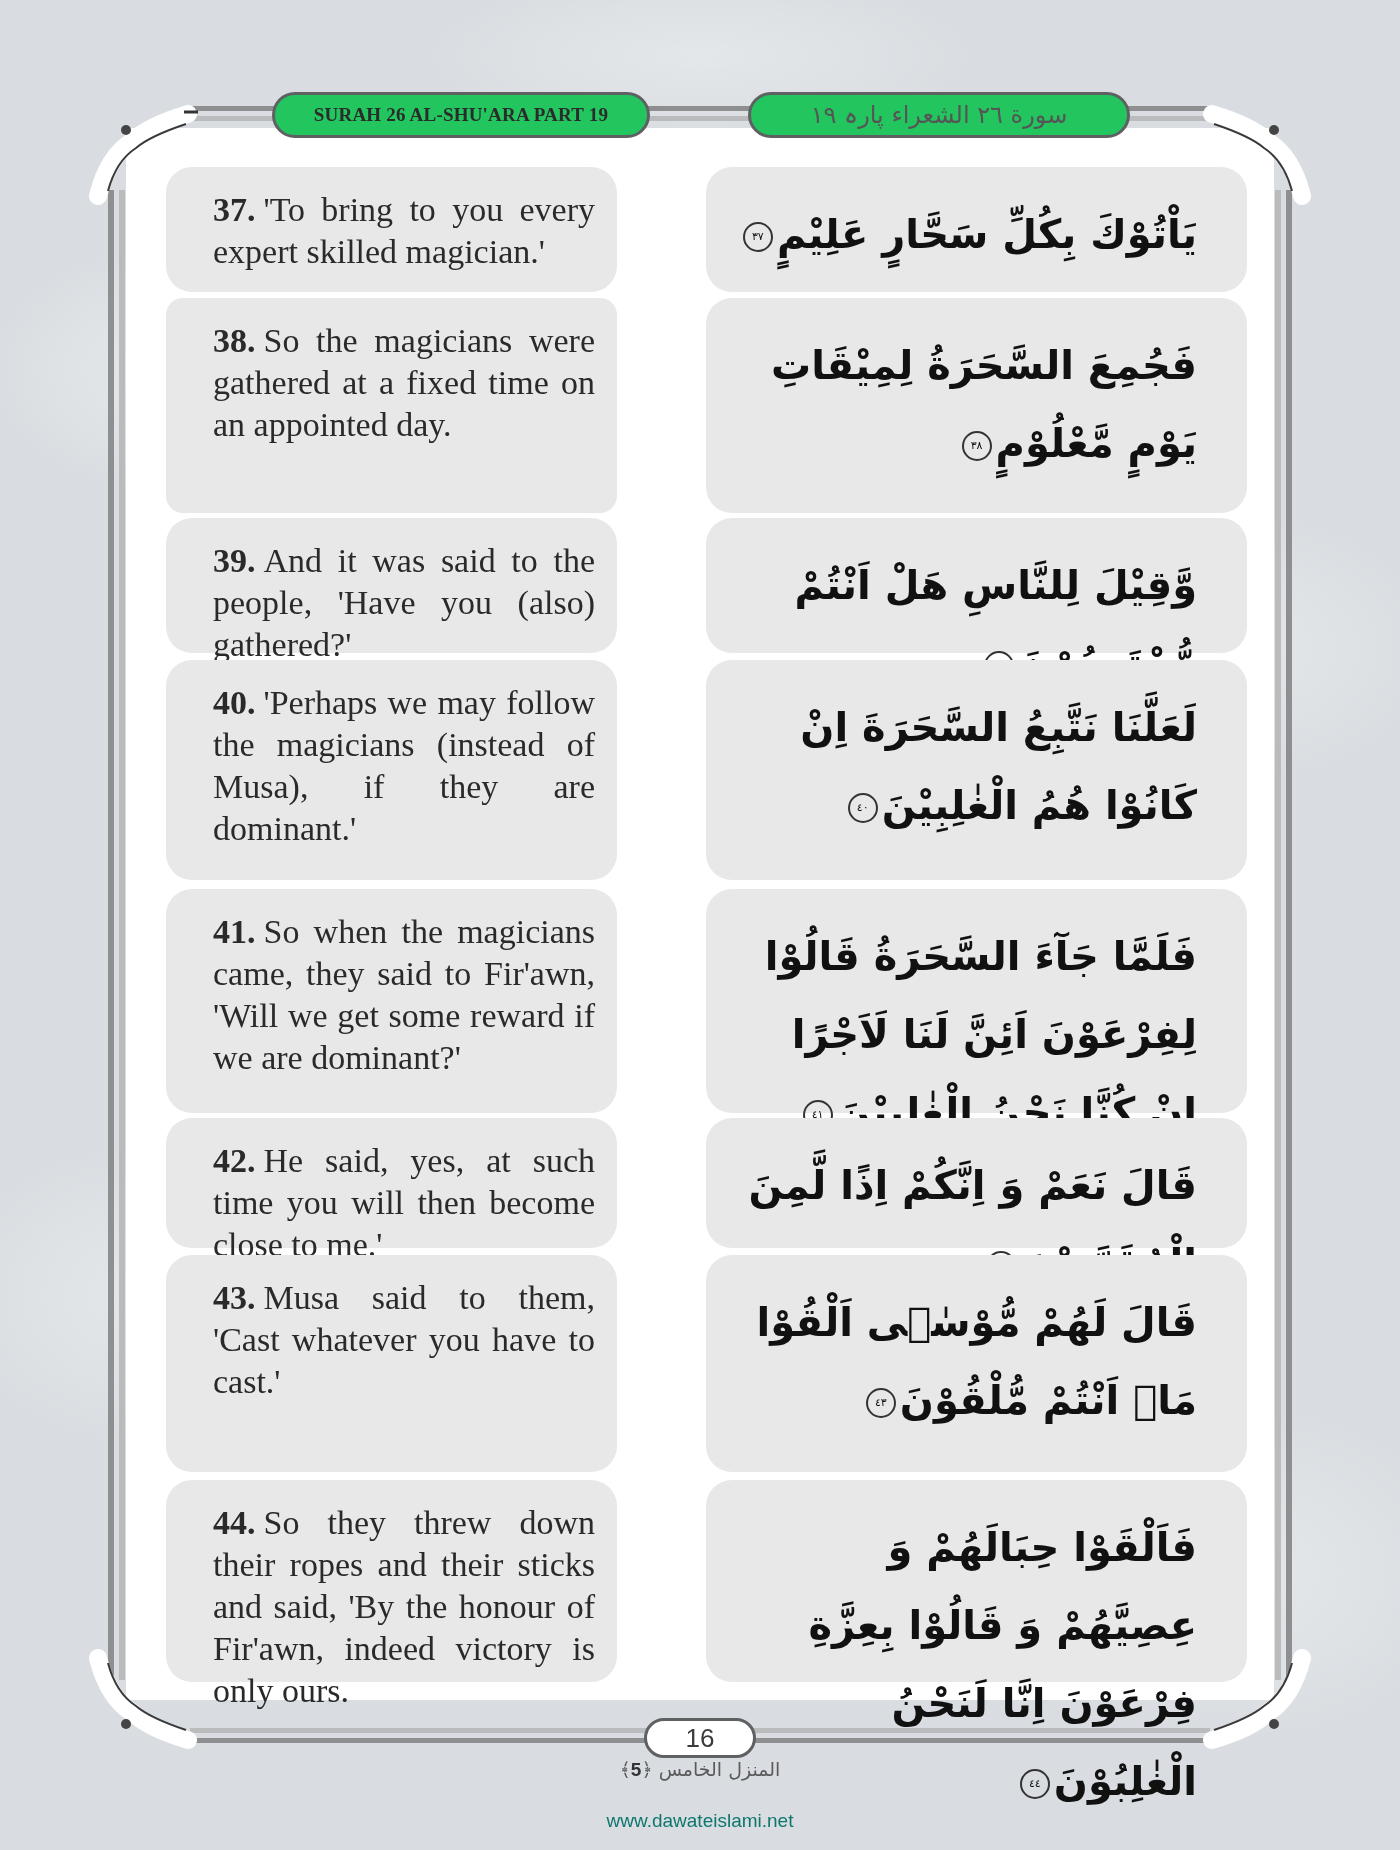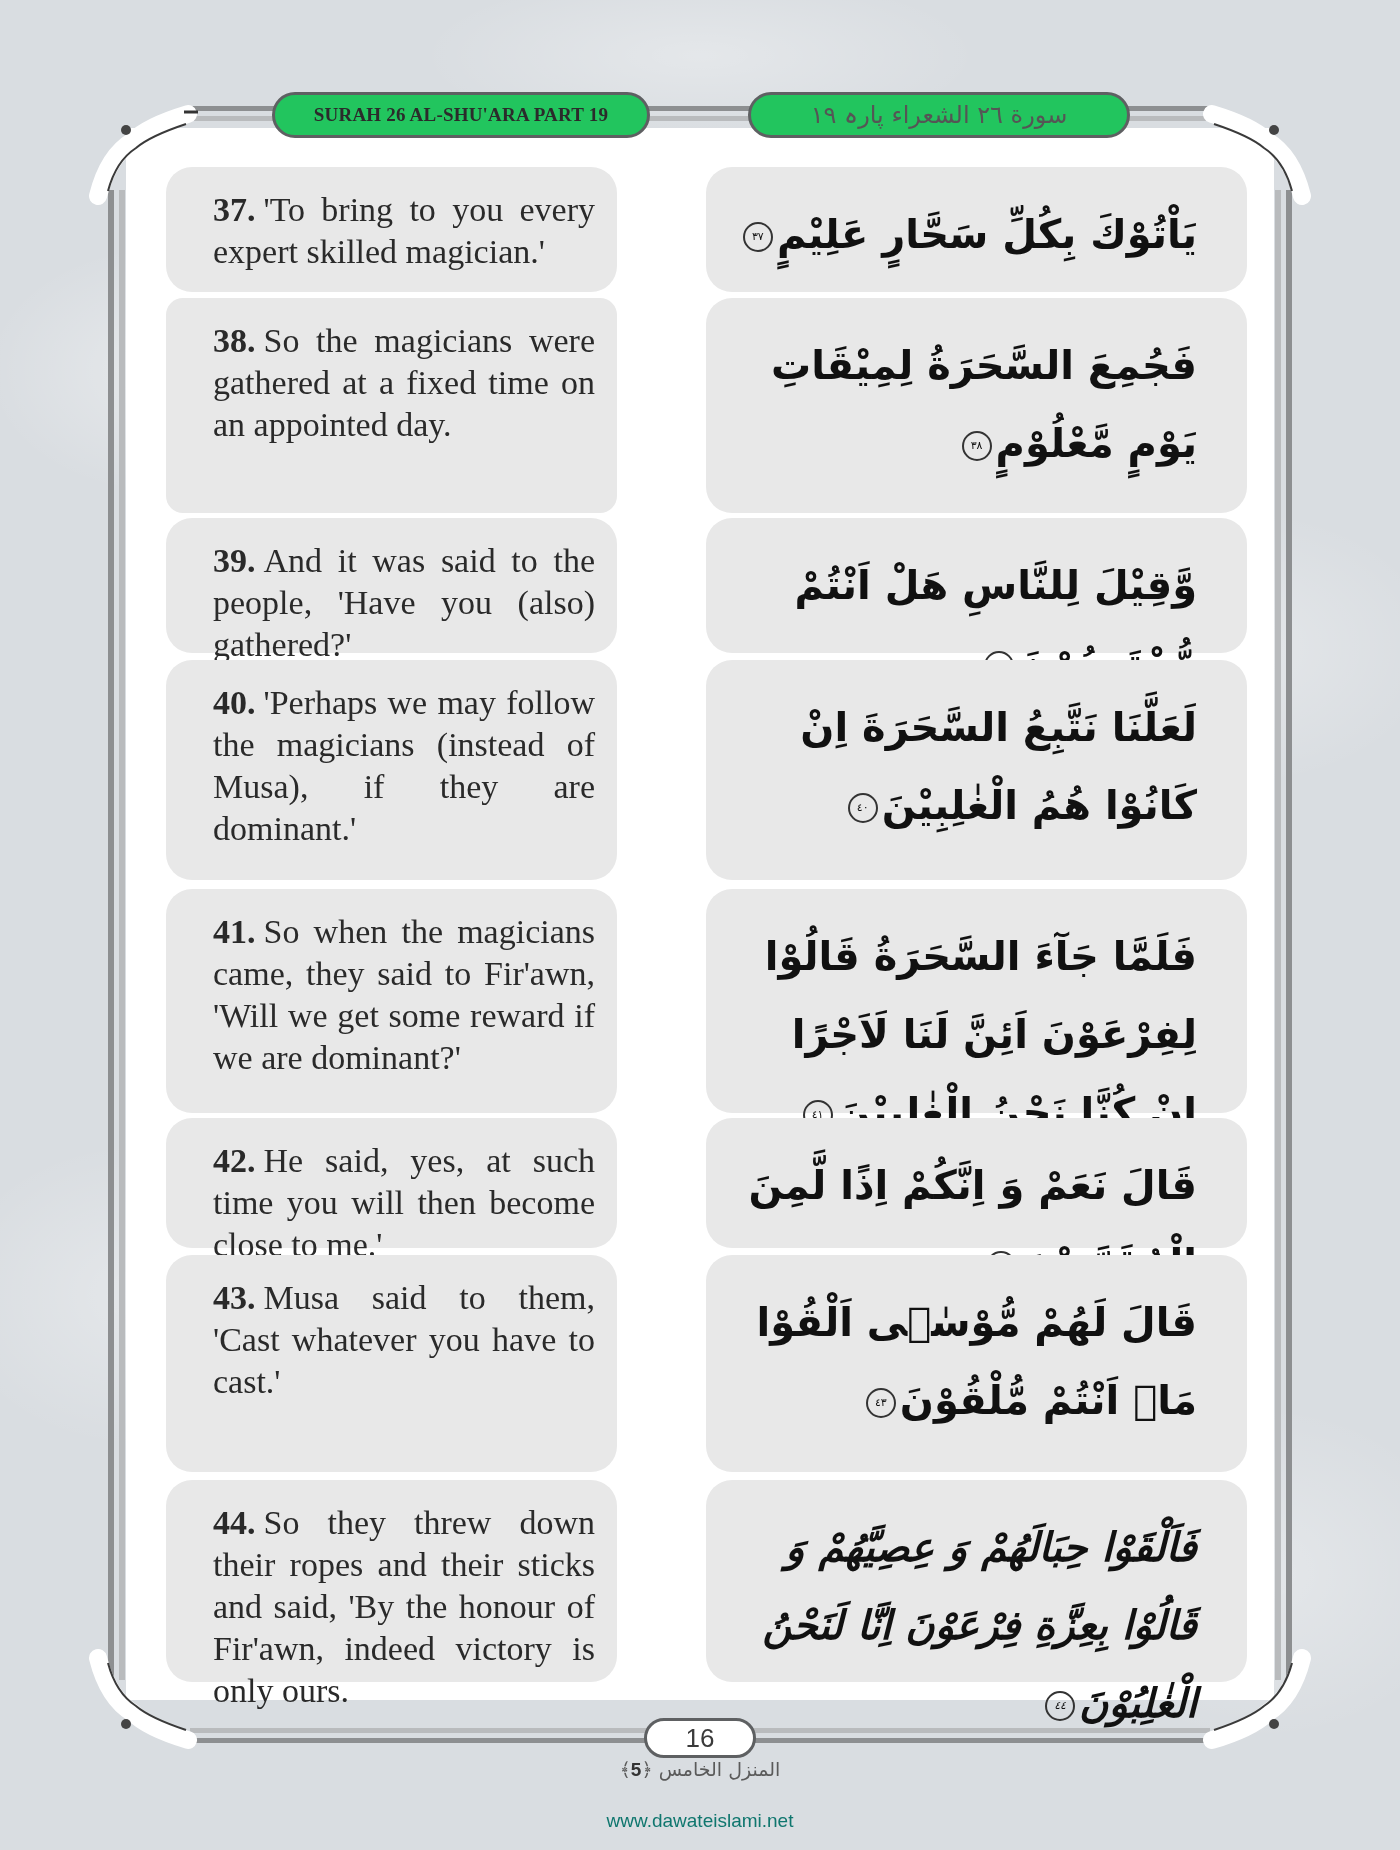--- a/index.html
+++ b/index.html
@@ -129,21 +129,21 @@
     <div class="verse-box verse-ar" style="top: 518px; height: 135px;"><span>وَّقِيْلَ لِلنَّاسِ هَلْ اَنْتُمْ مُّجْتَمِعُوْنَ</span><span class="ayah-mark">٣٩</span></div>
     <div class="verse-box verse-en" style="top: 660px; height: 220px;"><span class="num">40.</span><span>'Perhaps we may follow the magicians (instead of Musa), if they are dominant.'</span></div>
     <div class="verse-box verse-ar" style="top: 660px; height: 220px;"><span>لَعَلَّنَا نَتَّبِعُ السَّحَرَةَ اِنْ كَانُوْا هُمُ الْغٰلِبِيْنَ</span><span class="ayah-mark">٤٠</span></div>
     <div class="verse-box verse-en" style="top: 889px; height: 224px;"><span class="num">41.</span><span>So when the magicians came, they said to Fir'awn, 'Will we get some reward if we are dominant?'</span></div>
     <div class="verse-box verse-ar" style="top: 889px; height: 224px;"><span>فَلَمَّا جَآءَ السَّحَرَةُ قَالُوْا لِفِرْعَوْنَ اَئِنَّ لَنَا لَاَجْرًا اِنْ كُنَّا نَحْنُ الْغٰلِبِيْنَ</span><span class="ayah-mark">٤١</span></div>
     <div class="verse-box verse-en" style="top: 1118px; height: 130px;"><span class="num">42.</span><span>He said, yes, at such time you will then become close to me.'</span></div>
     <div class="verse-box verse-ar" style="top: 1118px; height: 130px;"><span>قَالَ نَعَمْ وَ اِنَّكُمْ اِذًا لَّمِنَ الْمُقَرَّبِيْنَ</span><span class="ayah-mark">٤٢</span></div>
     <div class="verse-box verse-en" style="top: 1255px; height: 217px;"><span class="num">43.</span><span>Musa said to them, 'Cast whatever you have to cast.'</span></div>
     <div class="verse-box verse-ar" style="top: 1255px; height: 217px;"><span>قَالَ لَهُمْ مُّوْسٰۤى اَلْقُوْا مَاۤ اَنْتُمْ مُّلْقُوْنَ</span><span class="ayah-mark">٤٣</span></div>
     <div class="verse-box verse-en" style="top: 1480px; height: 202px;"><span class="num">44.</span><span>So they threw down their ropes and their sticks and said, 'By the honour of Fir'awn, indeed victory is only ours.</span></div>
-    <div class="verse-box verse-ar" style="top: 1480px; height: 202px; font-style: italic;"><span>فَاَلْقَوْا حِبَالَهُمْ وَ عِصِیَّهُمْ وَ قَالُوْا بِعِزَّةِ فِرْعَوْنَ اِنَّا لَنَحْنُ الْغٰلِبُوْنَ</span><span class="ayah-mark">٤٤</span></div>
+    <div class="verse-box verse-ar" style="top: 1480px; height: 202px;"><span>فَاَلْقَوْا حِبَالَهُمْ وَ عِصِیَّهُمْ وَ قَالُوْا بِعِزَّةِ فِرْعَوْنَ اِنَّا لَنَحْنُ الْغٰلِبُوْنَ</span><span class="ayah-mark">٤٤</span></div>
   </div>
 
 <div class="page-num">16</div>
 <div class="manzil">
   <span>المنزل الخامس</span>
   <span> ﴿</span><span class="num">5</span><span>﴾</span>
 </div>
 <div class="website">www.dawateislami.net</div>
 
 </body></html>

